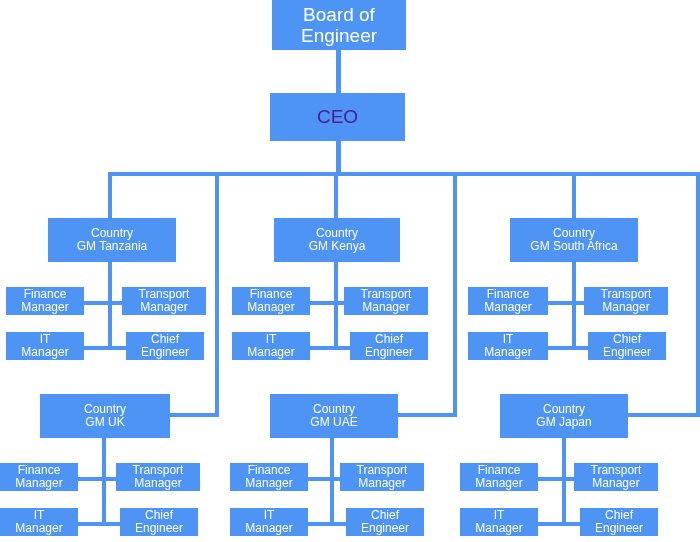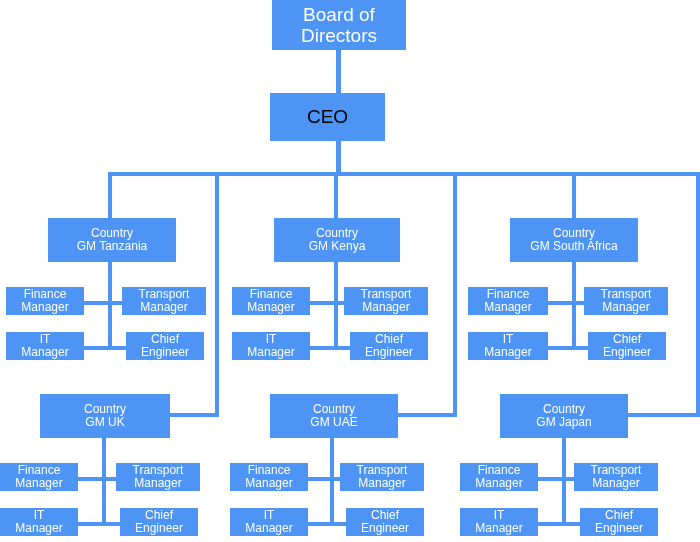--- a/index.html
+++ b/index.html
@@ -42,26 +42,26 @@
     background: #4d94f5;
   }
 </style>
 </head>
 <body>
 
 <div id="chart" style="background: rgb(255, 255, 255);">
 
   <div class="node top" style="left: 272px; top: 0px; width: 134px; height: 50px; background: rgb(77, 148, 245); color: rgb(255, 255, 255);">
     <span class="lbl">Board of
-Directors</span>
+Engineer</span>
   </div>
 
   <div class="conn" style="left: 336px; top: 50px; width: 5px; height: 43px; background: rgb(77, 148, 245);"></div>
 
-  <div class="node ceo" style="left: 270px; top: 93px; width: 115px; height: 48px; background: rgb(77, 148, 245); color: #000000;">
+  <div class="node ceo" style="left: 270px; top: 93px; width: 135px; height: 48px; background: rgb(77, 148, 245); color: #4c1d95;">
     <span class="lbl">CEO</span>
   </div>
 
   <div class="conn" style="left: 336px; top: 141px; width: 5px; height: 34px; background: rgb(77, 148, 245);"></div>
 
   <div class="conn" style="left: 108px; top: 172px; width: 592px; height: 4px; background: rgb(77, 148, 245);"></div>
 
   <div class="conn" style="left: 108px; top: 172px; width: 4px; height: 46px; background: rgb(77, 148, 245);"></div>
   <div class="conn" style="left: 334px; top: 172px; width: 4px; height: 46px; background: rgb(77, 148, 245);"></div>
   <div class="conn" style="left: 572px; top: 172px; width: 4px; height: 46px; background: rgb(77, 148, 245);"></div>

